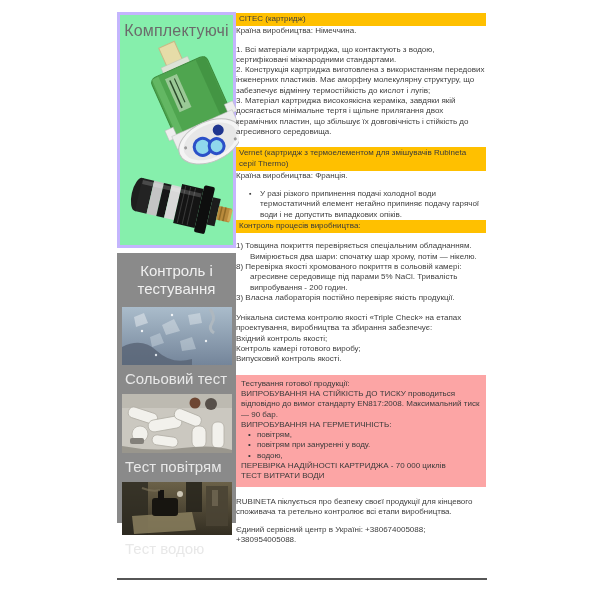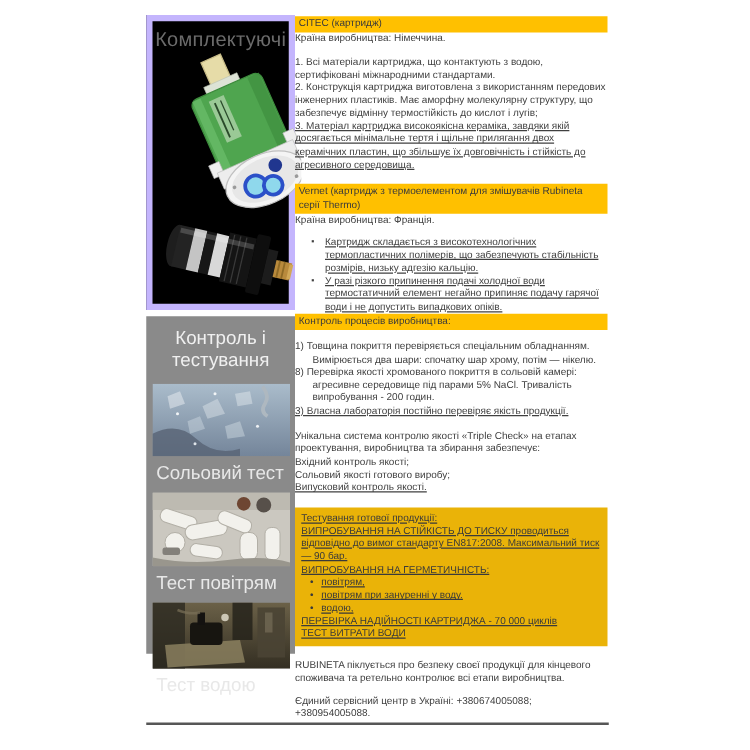--- a/index.html
+++ b/index.html
@@ -4,21 +4,21 @@
 <style>
   html,body { margin:0; padding:0; background:#ffffff; }
   .page {
     position:relative; width:600px; height:600px; background:#ffffff;
     font-family:"Liberation Sans", sans-serif; color:#404040; overflow:hidden;
   }
 
   
   .left-col { position:absolute; left:117px; top:12px; width:119px; }
   .components-box {
-    box-sizing:border-box; border:5px solid #c4b5fd; background:#000000;
+    box-sizing:border-box; border:3px solid #c4b5fd; background:#86efac;
     height:236px; position:relative;
   }
   .components-title {
     font-size:16px; color:#6b6b6b; text-align:center; margin-top:7px; letter-spacing:.2px;
   }
   .img-citec  { position:absolute; left:27px; top:22px; }
   .img-vernet { position:absolute; left:3px;  top:158px; }
 
   .control-panel {
     box-sizing:border-box; margin-top:5px; background:#8a8a8a; height:270px; padding-top:9px;
@@ -26,26 +26,26 @@
   .control-title { font-size:15px; color:#f0f0f0; text-align:center; line-height:18px; margin:0 0 9px; }
   .test-img { display:block; margin:0 auto; width:110px; }
   .test-img svg { display:block; }
   .test-label { font-size:15px; color:#e8e8e8; padding-left:8px; margin:5px 0 7px; }
 
   
   .right-col { position:absolute; left:236px; top:13px; width:250px; font-size:8px; line-height:10.3px; }
   .yellow-bar { background:#ffc000; color:#3a3a3a; padding:1px 3px 2px; }
   .para { margin:0; }
   .mb8  { margin-bottom:8px; }
-  .mb10 { margin-bottom:10px;text-decoration:underline; }
+  .mb10 { margin-bottom:10px; }
   .num-item { padding-left:14px; text-indent:-14px; }
   ul.sq { list-style:none; margin:0 0 0 0; padding:0 0 0 24px; }
   ul.sq li { position:relative; margin:0; }
   ul.sq li::before { content:"▪"; position:absolute; left:-11px; top:0; font-size:7px; }
-  .yellow-block { background:#eab308; color:#3a3a3a; padding:4px 5px 5px; }
+  .yellow-block { background:#fca5a5; color:#3a3a3a; padding:4px 5px 5px; }
   ul.dot { list-style:none; margin:0; padding:0 0 0 16px; }
   ul.dot li { position:relative; }
   ul.dot li::before { content:"•"; position:absolute; left:-9px; top:0; }
 
   .bottom-rule { position:absolute; left:117px; top:578px; width:370px; height:2px; background:#565656; }
 </style>
 </head>
 <body>
 
 <div class="page">
@@ -185,33 +185,32 @@
     <div class="para mb8">Країна виробництва: Німеччина.</div>
 
     <div class="para">1. Всі матеріали картриджа, що контактують з водою, сертифіковані міжнародними стандартами.</div>
     <div class="para">2. Конструкція картриджа виготовлена з використанням передових інженерних пластиків. Має аморфну молекулярну структуру, що забезпечує відмінну термостійкість до кислот і лугів;</div>
     <div class="para mb10">3. Матеріал картриджа високоякісна кераміка, завдяки якій досягається мінімальне тертя і щільне прилягання двох керамічних пластин, що збільшує їх довговічність і стійкість до агресивного середовища.</div>
 
     <div class="yellow-bar">Vernet (картридж з термоелементом для змішувачів Rubineta серії Thermo)</div>
     <div class="para mb8">Країна виробництва: Франція.</div>
 
     <ul class="sq mb10">
-      <li>Картридж складається з високотехнологічних термопластичних полімерів, що забезпечують стабільність розмірів, низьку адгезію кальцію.</li>
       <li>У разі різкого припинення подачі холодної води термостатичний елемент негайно припиняє подачу гарячої води і не допустить випадкових опіків.</li>
     </ul>
 
     <div class="yellow-bar mb8">Контроль процесів виробництва:</div>
 
     <div class="para num-item">1) Товщина покриття перевіряється спеціальним обладнанням. Вимірюється два шари: спочатку шар хрому, потім — нікелю.</div>
     <div class="para num-item">8) Перевірка якості хромованого покриття в сольовій камері: агресивне середовище під парами 5% NaCl. Тривалість випробування - 200 годин.</div>
     <div class="para num-item mb10">3) Власна лабораторія постійно перевіряє якість продукції.</div>
 
     <div class="para">Унікальна система контролю якості «Triple Check» на етапах проектування, виробництва та збирання забезпечує:</div>
     <div class="para">Вхідний контроль якості;</div>
-    <div class="para">Сольовий якості готового виробу;</div>
+    <div class="para">Контроль камері готового виробу;</div>
     <div class="para mb10">Випусковий контроль якості.</div>
 
     <div class="yellow-block mb10">
       <div class="para">Тестування готової продукції:</div>
       <div class="para">ВИПРОБУВАННЯ НА СТІЙКІСТЬ ДО ТИСКУ проводиться відповідно до вимог стандарту EN817:2008. Максимальний тиск — 90 бар.</div>
       <div class="para">ВИПРОБУВАННЯ НА ГЕРМЕТИЧНІСТЬ:</div>
       <ul class="dot">
         <li>повітрям,</li>
         <li>повітрям при зануренні у воду.</li>
         <li>водою,</li>

